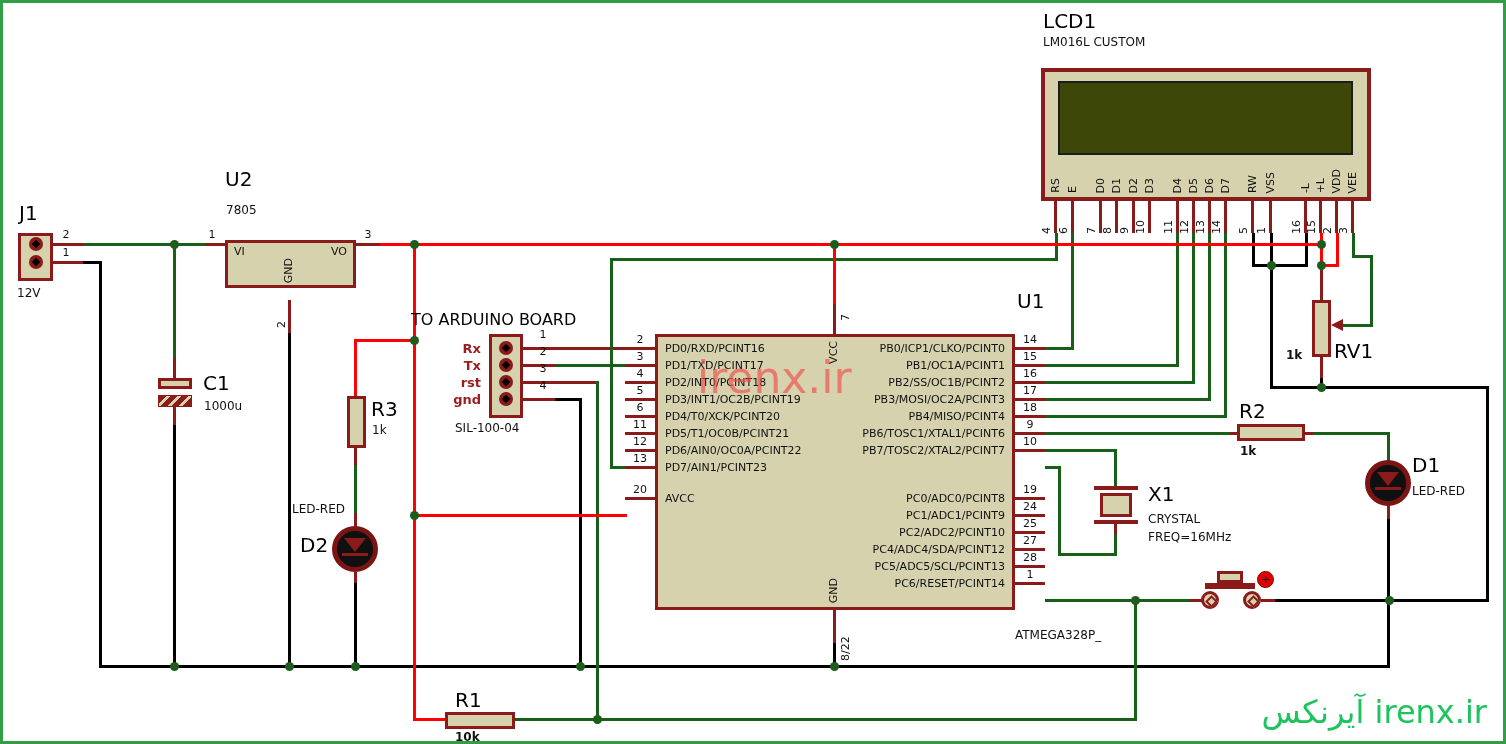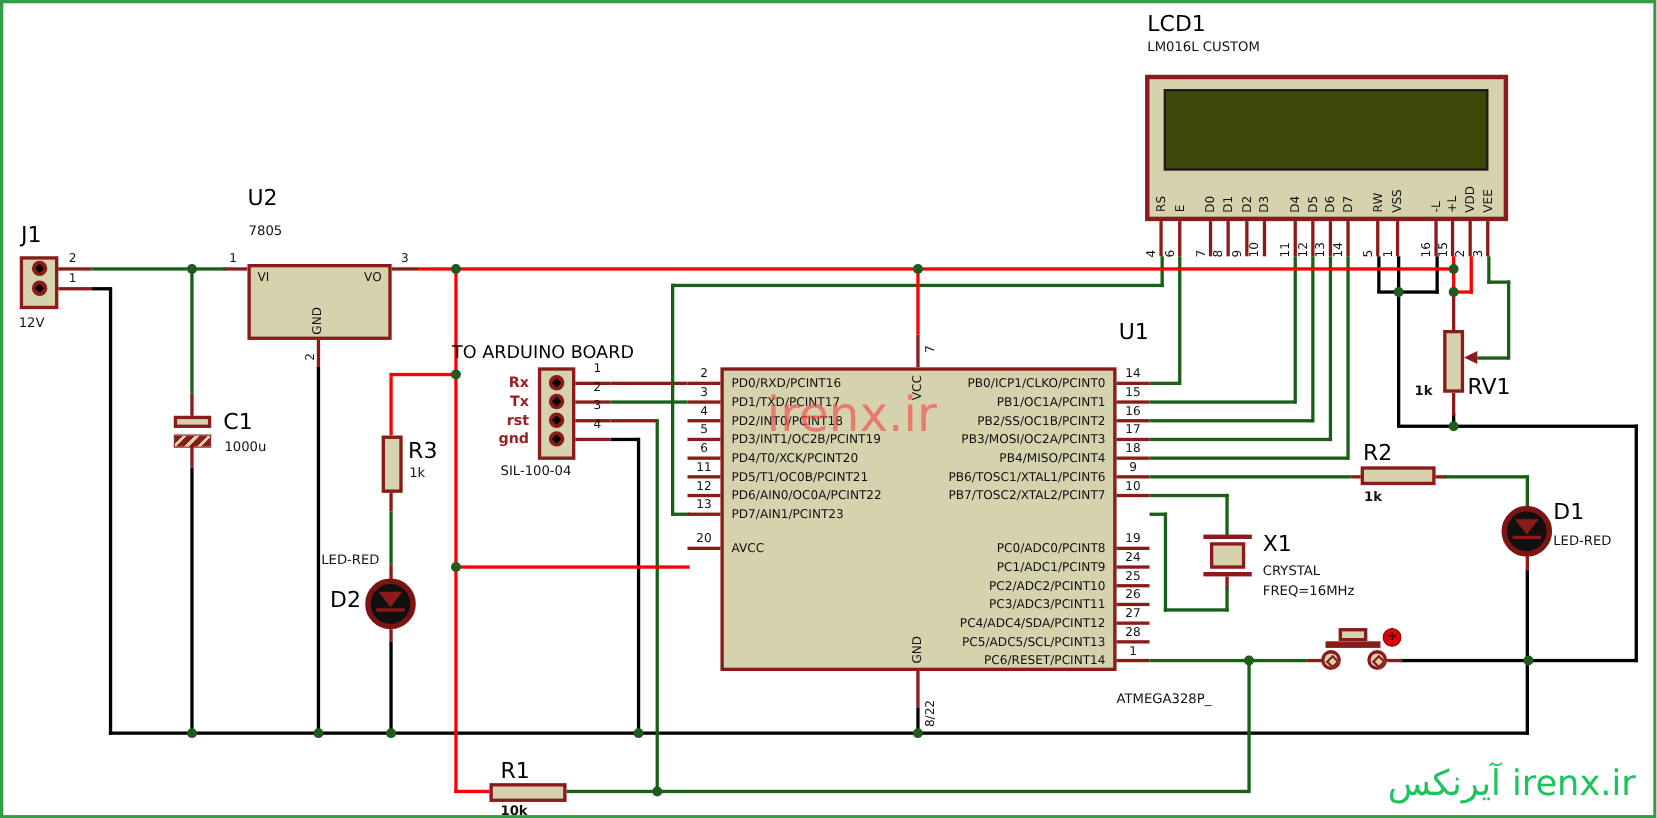--- a/index.html
+++ b/index.html
@@ -172,21 +172,21 @@
     <div class="cbody" style="left:15px;top:230px;width:35px;height:48px;"></div>
     <span class="pinc" style="left:26px;top:234px;"></span>
     <span class="pinc" style="left:26px;top:252px;"></span>
     <span class="ref" style="left:16px;top:198px;">J1</span>
     <span class="val" style="left:14px;top:283px;">12V</span>
     <span class="num" style="left:50px;top:225px;width:26px;text-align:center;">2</span>
     <span class="num" style="left:50px;top:243px;width:26px;text-align:center;">1</span>
   </div>
 
   <div>
-    <div class="cbody" style="left:222px;top:237px;width:131px;height:69px;">
+    <div class="cbody" style="left:222px;top:237px;width:131px;height:48px;">
       <span style="position:absolute;left:6px;top:2px;font-size:11px;color:#111;">VI</span>
       <span style="position:absolute;right:6px;top:2px;font-size:11px;color:#111;">VO</span>
       <span class="vtext" style="position:absolute;left:54px;bottom:2px;font-size:11px;color:#111;">GND</span>
     </div>
     <span class="ref" style="left:222px;top:164px;">U2</span>
     <span class="val" style="left:223px;top:200px;">7805</span>
     <span class="num" style="left:196px;top:225px;width:26px;text-align:center;">1</span>
     <span class="num" style="left:352px;top:225px;width:26px;text-align:center;">3</span>
     <span class="num vtext" style="left:272px;top:303px;height:22px;">2</span>
   </div>
@@ -375,25 +375,20 @@
           <span class="stub"></span>
           <span class="plbl">PC1/ADC1/PCINT9</span>
         </div>
 
         <div class="upin">
           <span class="pnum2">25</span>
           <span class="stub"></span>
           <span class="plbl">PC2/ADC2/PCINT10</span>
         </div>
 
-        <div class="upin">
-          <span class="pnum2">26</span>
-          <span class="stub"></span>
-          <span class="plbl">PC3/ADC3/PCINT11</span>
-        </div>
 
         <div class="upin">
           <span class="pnum2">27</span>
           <span class="stub"></span>
           <span class="plbl">PC4/ADC4/SDA/PCINT12</span>
         </div>
 
         <div class="upin">
           <span class="pnum2">28</span>
           <span class="stub"></span>

